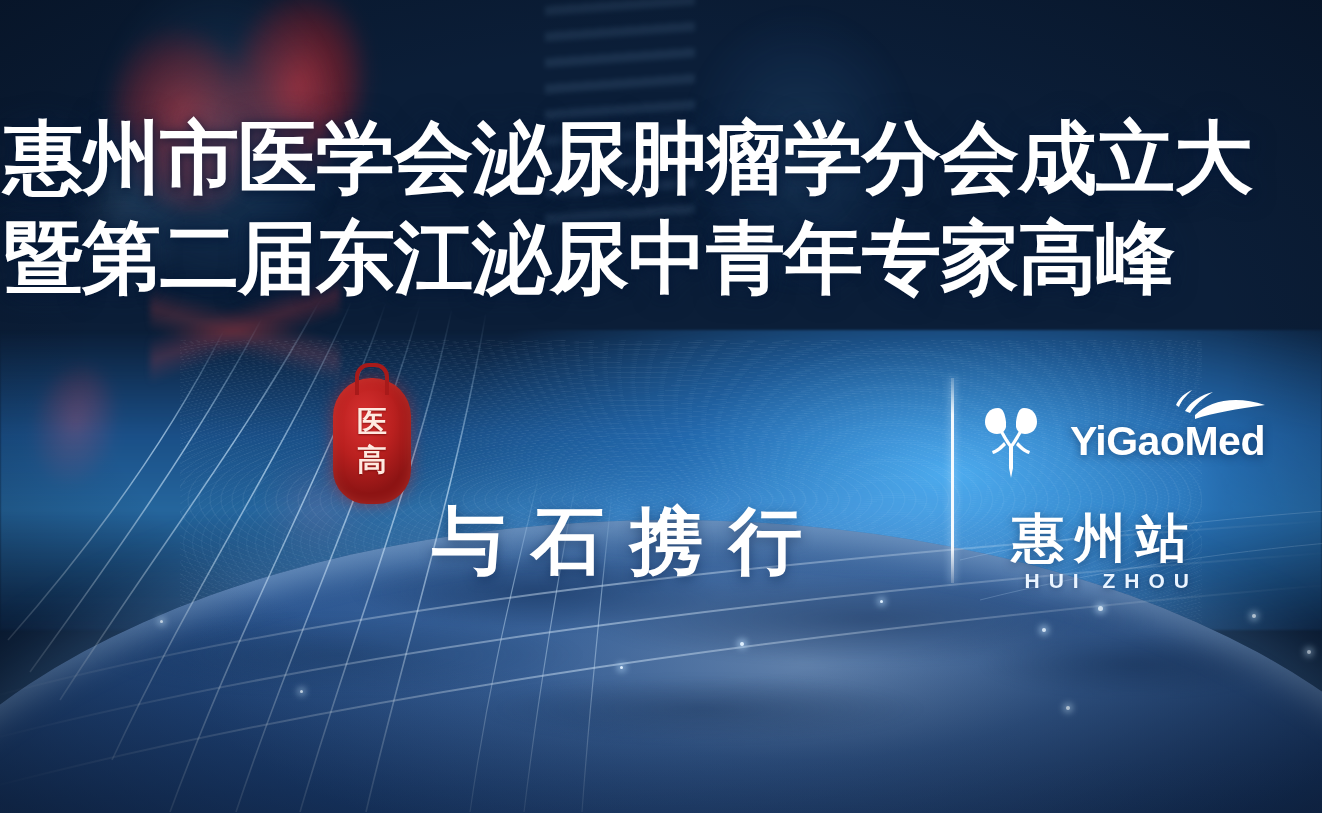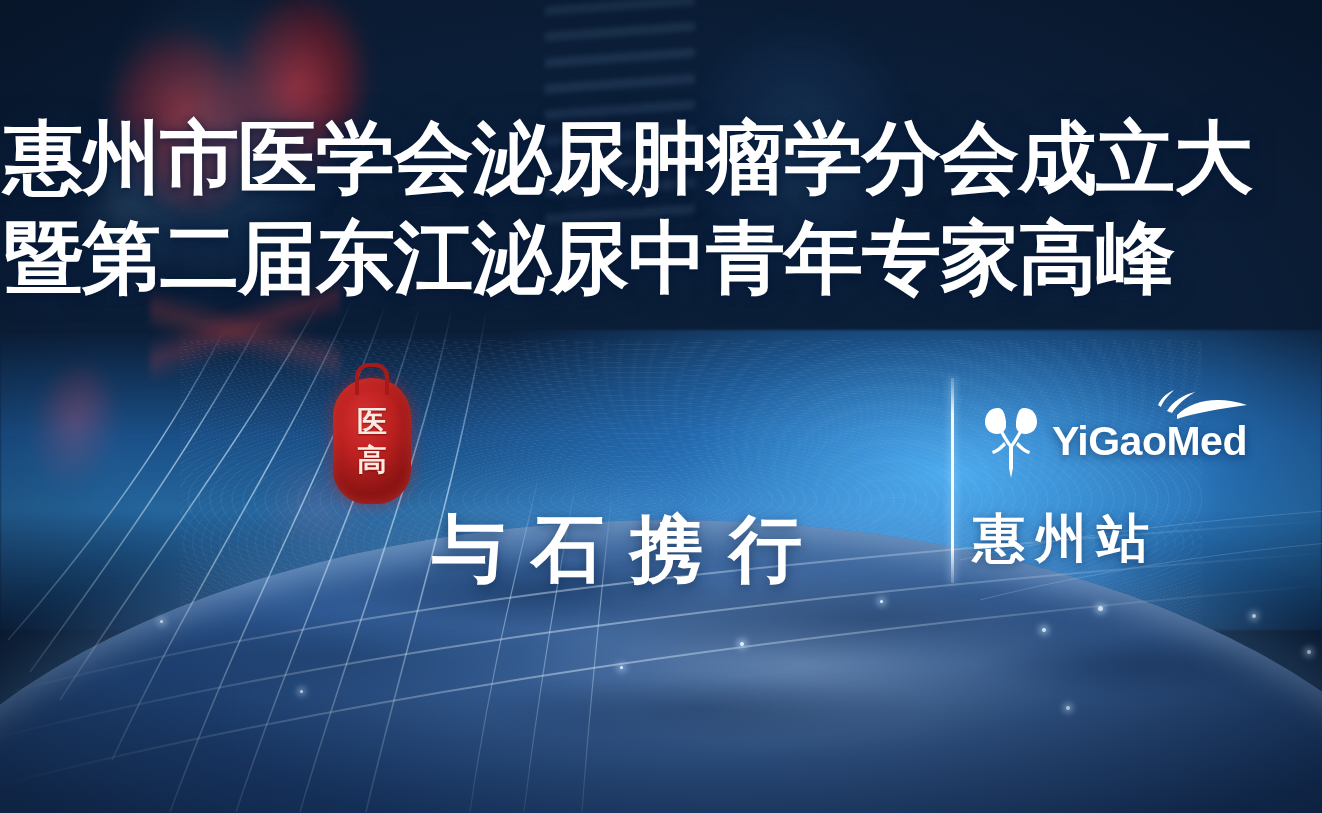--- a/index.html
+++ b/index.html
@@ -177,42 +177,42 @@
     position:absolute;left:424px;top:356px;
     font-size:104px;line-height:112px;font-weight:bold;color:#ffffff;
     letter-spacing:4px;white-space:nowrap;
     text-shadow:0 3px 14px rgba(5,30,70,.55);
   }
   .slogan{
     position:absolute;left:432px;top:498px;
     font-size:73px;line-height:86px;font-weight:bold;color:#ffffff;
     letter-spacing:26px;white-space:nowrap;
     text-shadow:0 3px 12px rgba(5,30,70,.5);
-    margin-top:8px;
   }
 
   .divider{
     position:absolute;left:951px;top:378px;width:3px;height:205px;
     background:linear-gradient(180deg,rgba(255,255,255,.25) 0%,rgba(255,255,255,.95) 18%,rgba(255,255,255,.95) 82%,rgba(255,255,255,.25) 100%);
     box-shadow:0 0 8px rgba(200,230,255,.7);
   }
 
   
   .brand{position:absolute;left:978px;top:402px;display:flex;align-items:center;gap:8px;}
   .brand-icon{width:66px;height:78px;position:relative;}
   .brand-word{
     position:relative;
     font-size:41px;line-height:44px;font-weight:bold;color:#ffffff;
     letter-spacing:-0.5px;white-space:nowrap;
     text-shadow:0 2px 8px rgba(5,30,70,.5);
+    margin-left:18px;
   }
   .brand-swoosh{position:absolute;right:-4px;top:-32px;width:96px;height:34px;}
 
   .station{
-    position:absolute;left:963px;top:508px;width:235px;text-align:left;
+    position:absolute;left:963px;top:508px;width:235px;text-align:right;
   }
   .station-cn{
     font-size:52px;line-height:60px;font-weight:bold;color:#ffffff;
     letter-spacing:10px;text-indent:10px;
     text-shadow:0 2px 10px rgba(5,30,70,.5);
   }
   .station-en{
     font-size:21px;line-height:26px;font-weight:bold;color:#eaf4ff;
     letter-spacing:9px;text-indent:9px;
     text-shadow:0 1px 6px rgba(5,30,70,.5);
@@ -329,16 +329,17 @@
               <path d="M22,26 C36,12 62,6 92,16 C64,20 40,24 22,30 Z"></path>
               <path d="M12,22 C18,12 28,6 40,3 C30,9 22,16 17,24 Z"></path>
               <path d="M3,16 C6,9 12,4 19,1 C13,7 8,12 6,18 Z"></path>
             </g>
           </svg>
         </span></span>
     </div>
 
     <div class="station">
       <div class="station-cn">惠州站</div>
+      <div class="station-en">HUI ZHOU</div>
     </div>
 
   </div>
 </div>
 
 </body></html>

